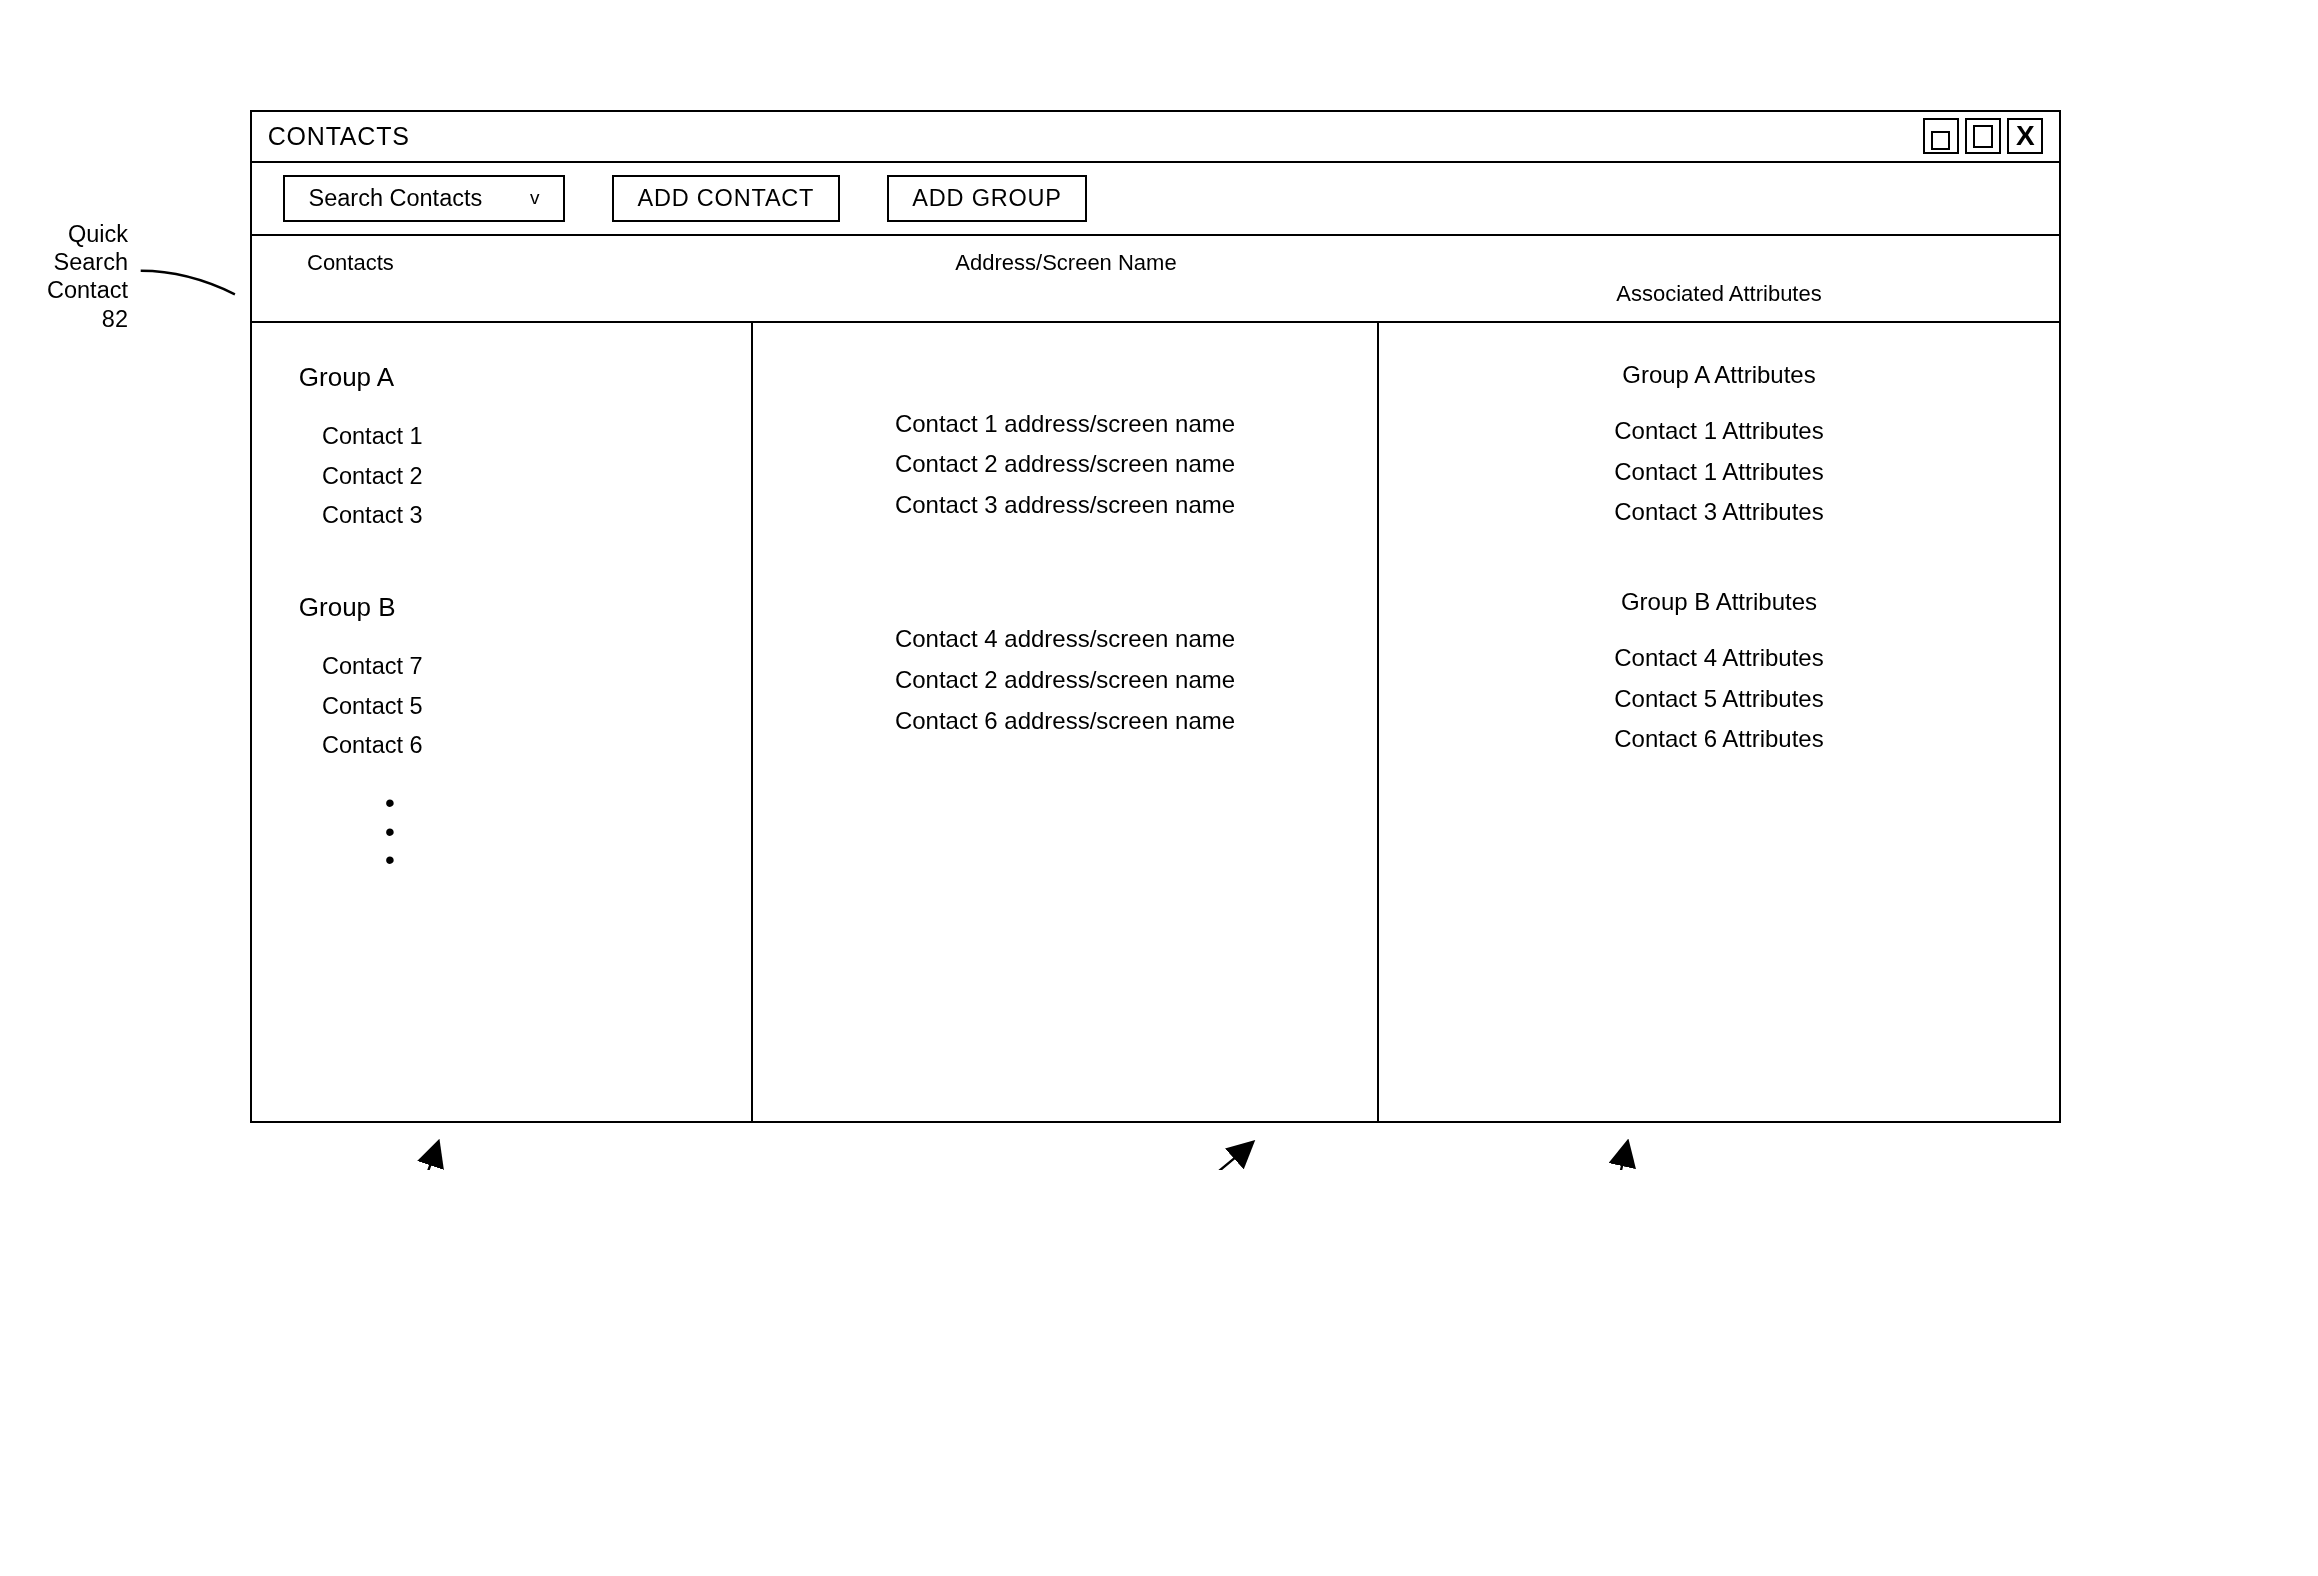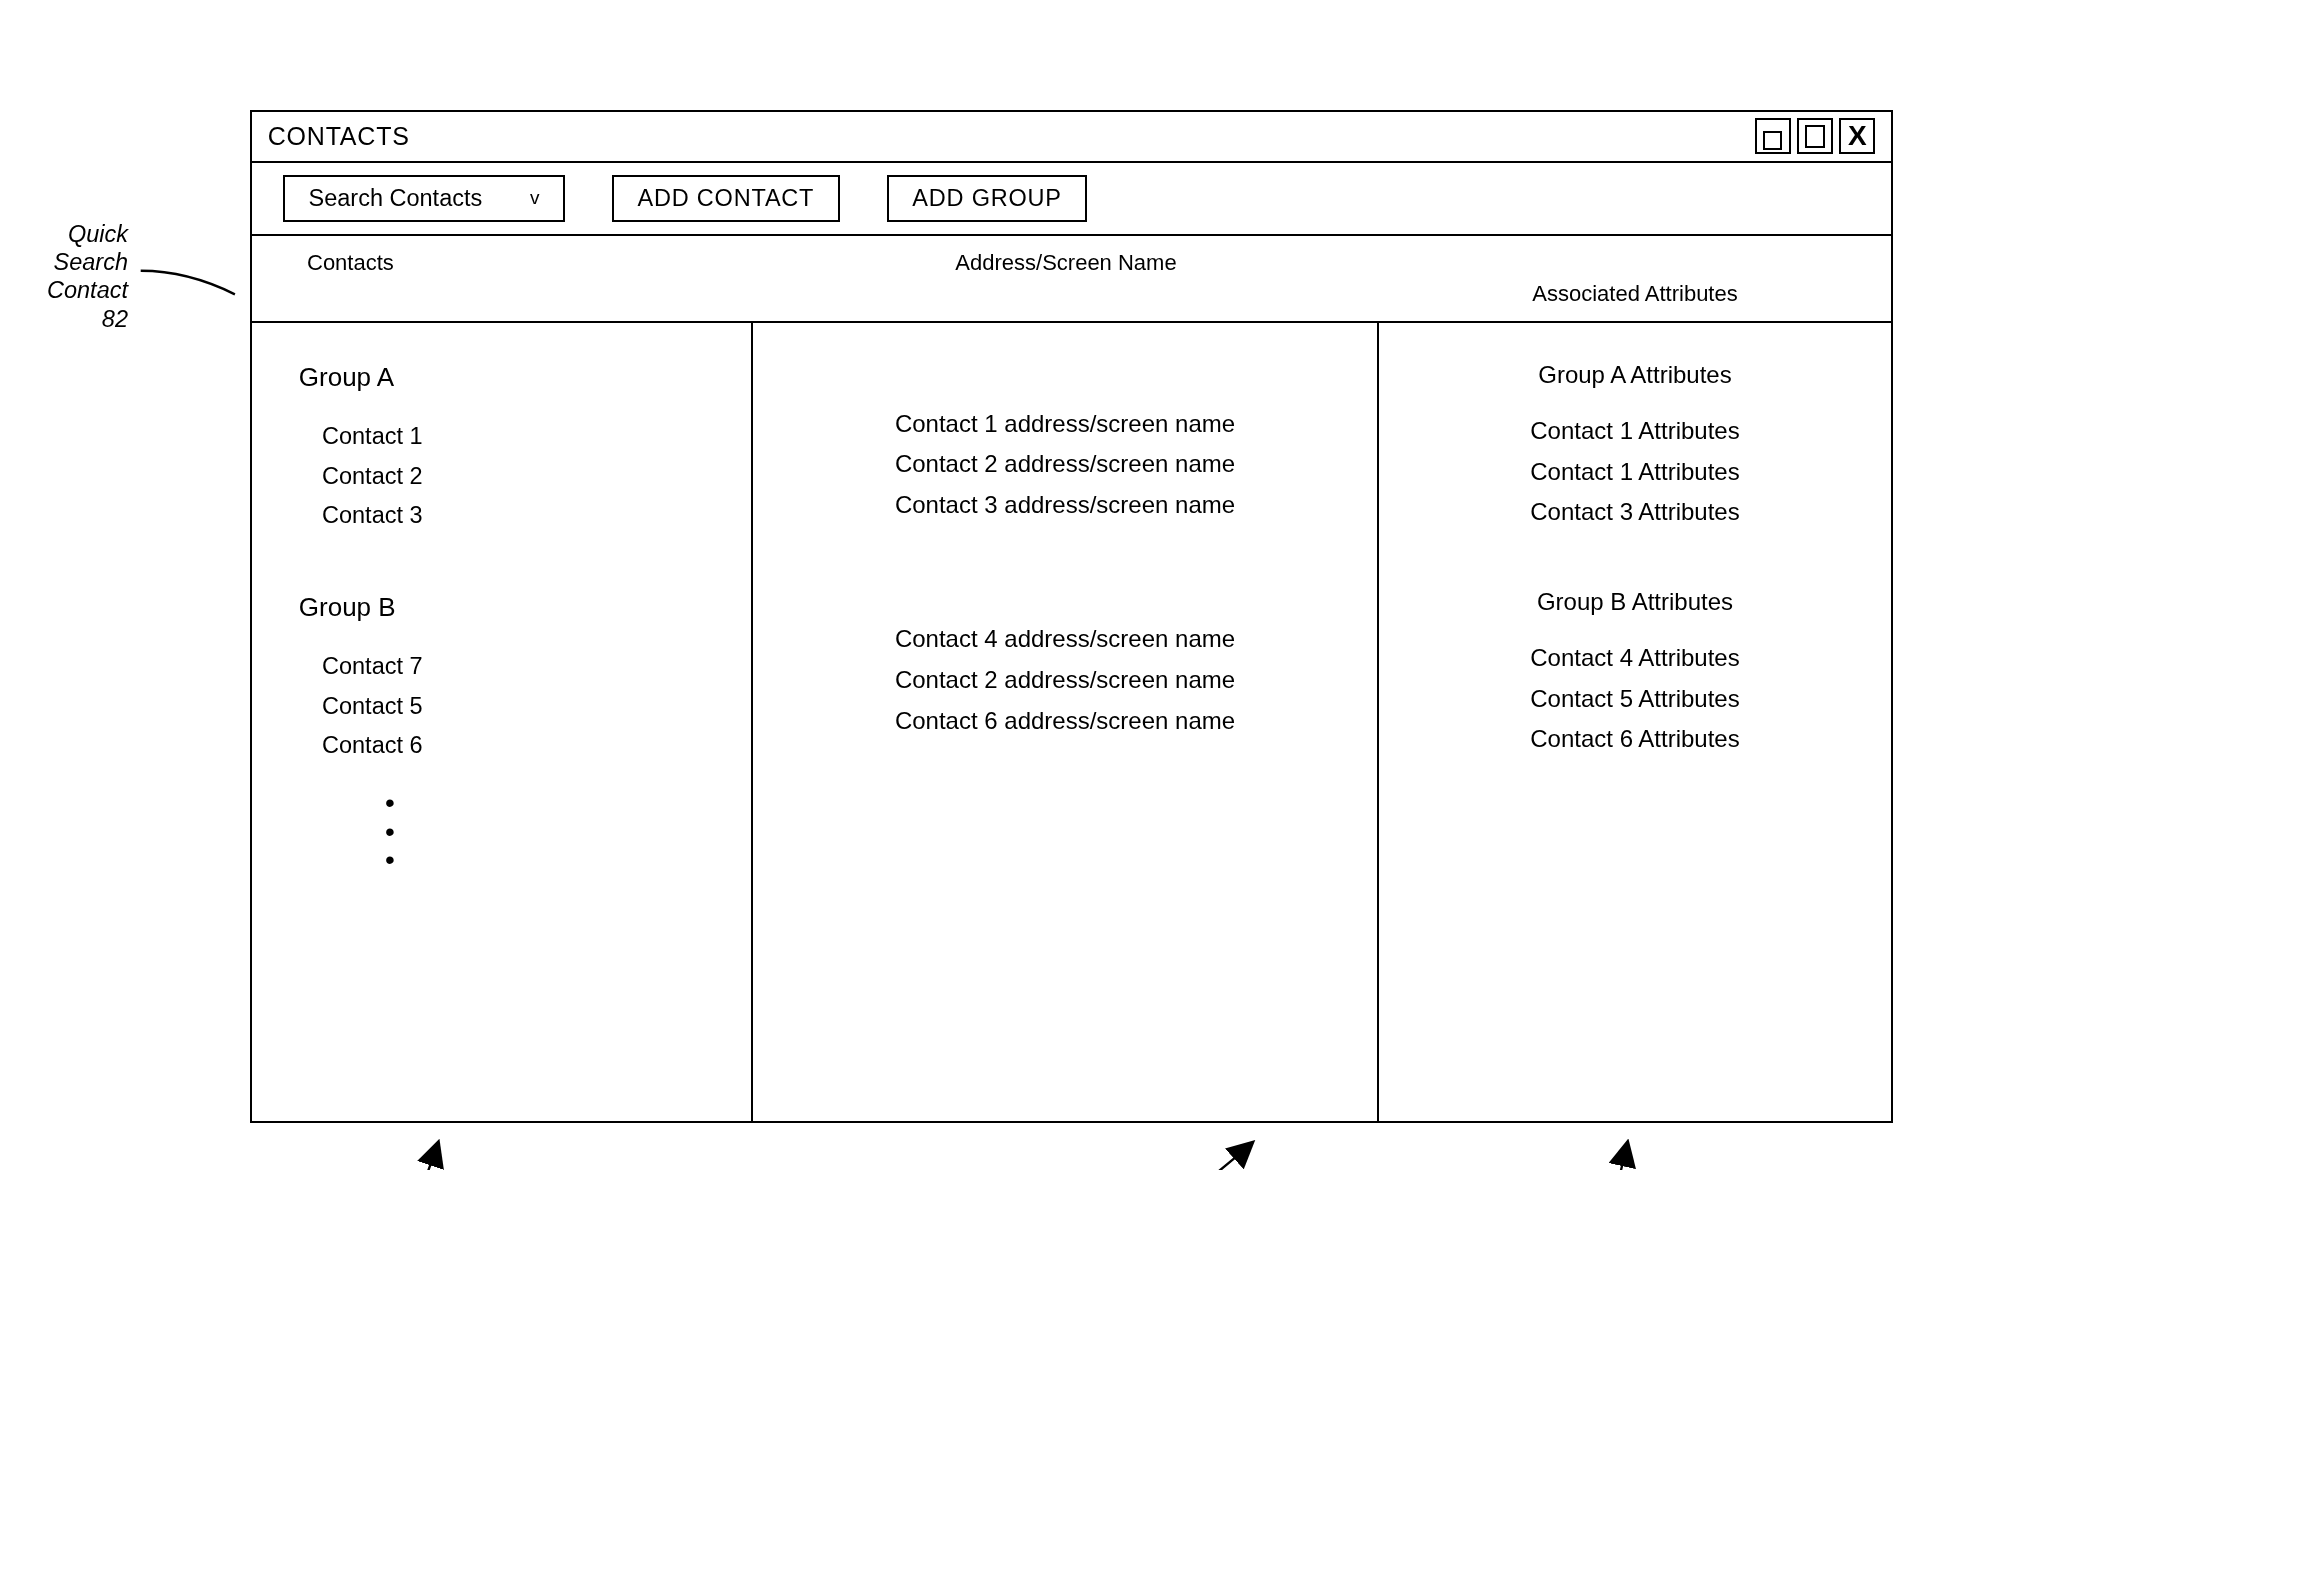--- a/index.html
+++ b/index.html
@@ -13,30 +13,29 @@
     .diagram-container { position: relative; }
     .callout {
       position: absolute;
       font-size: 23.5px;
       white-space: nowrap;
     }
     .callout-search {
       left: -31px; top: 110px;
       text-align: right;
       line-height: 1.2;
-      font-style: italic;
     }
     svg.leader {
       position: absolute;
       overflow: visible;
       pointer-events: none;
     }
     .window {
       border: 2.3px solid #000;
-      width: 1643px;
+      width: 1811px;
       margin-left: 172px;
       position: relative;
       margin-top: 63px;
       background: #fff;
     }
     .titlebar {
       display: flex;
       justify-content: space-between;
       align-items: center;
       border-bottom: 2.3px solid #000;

